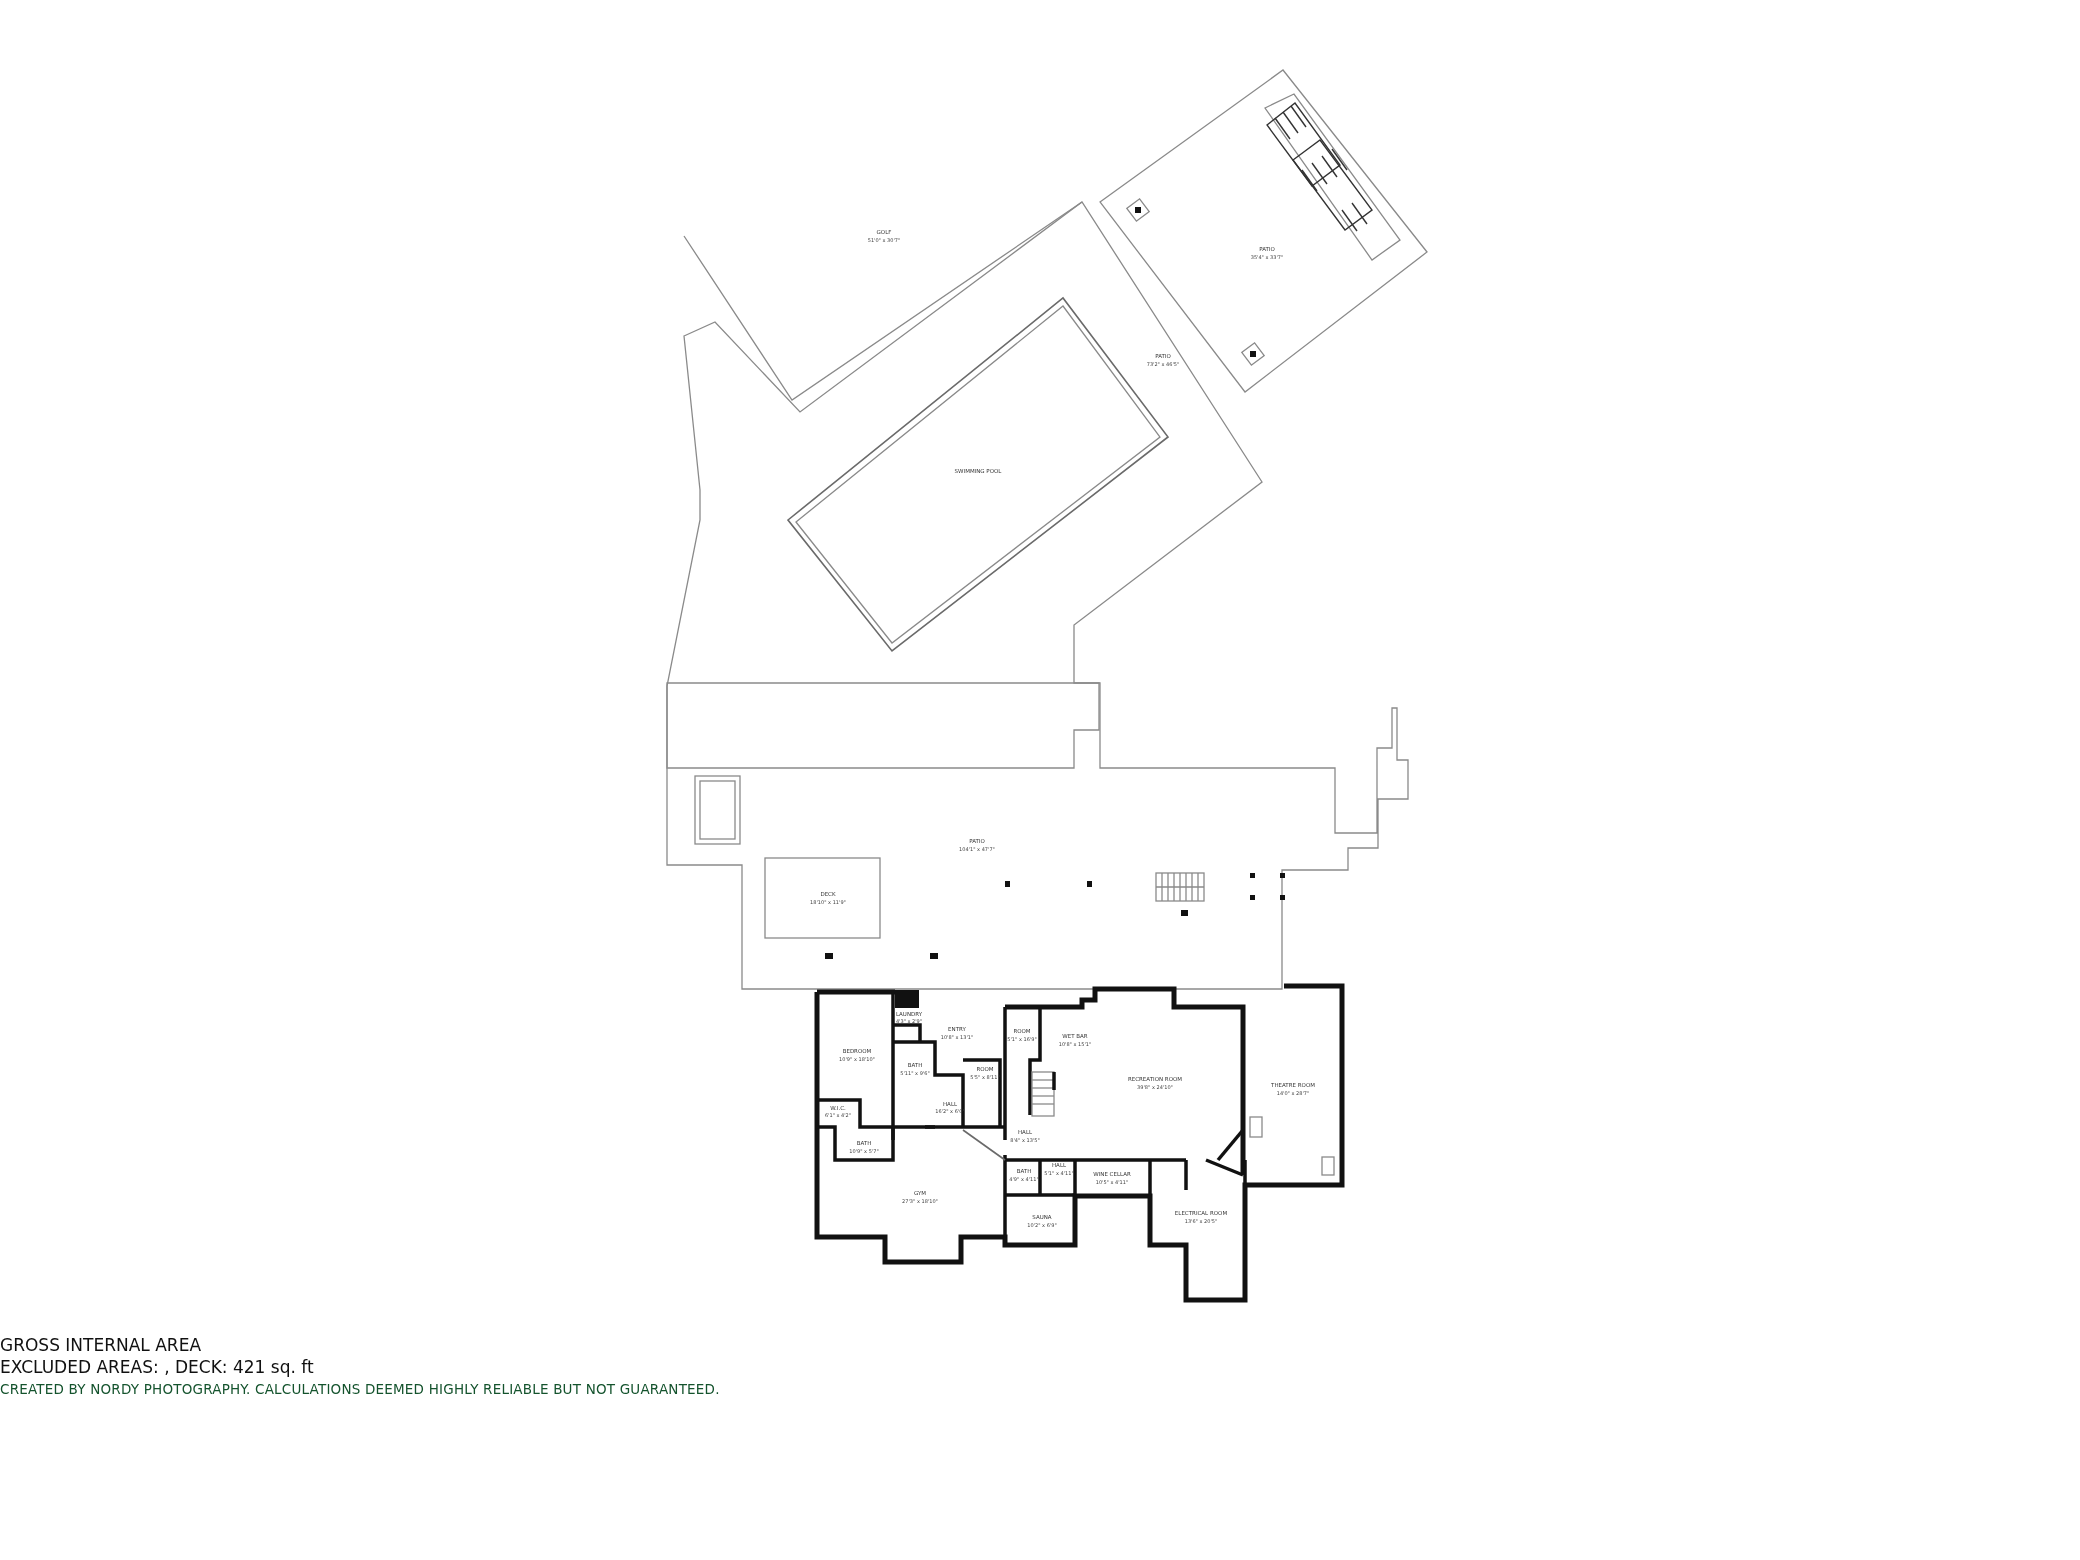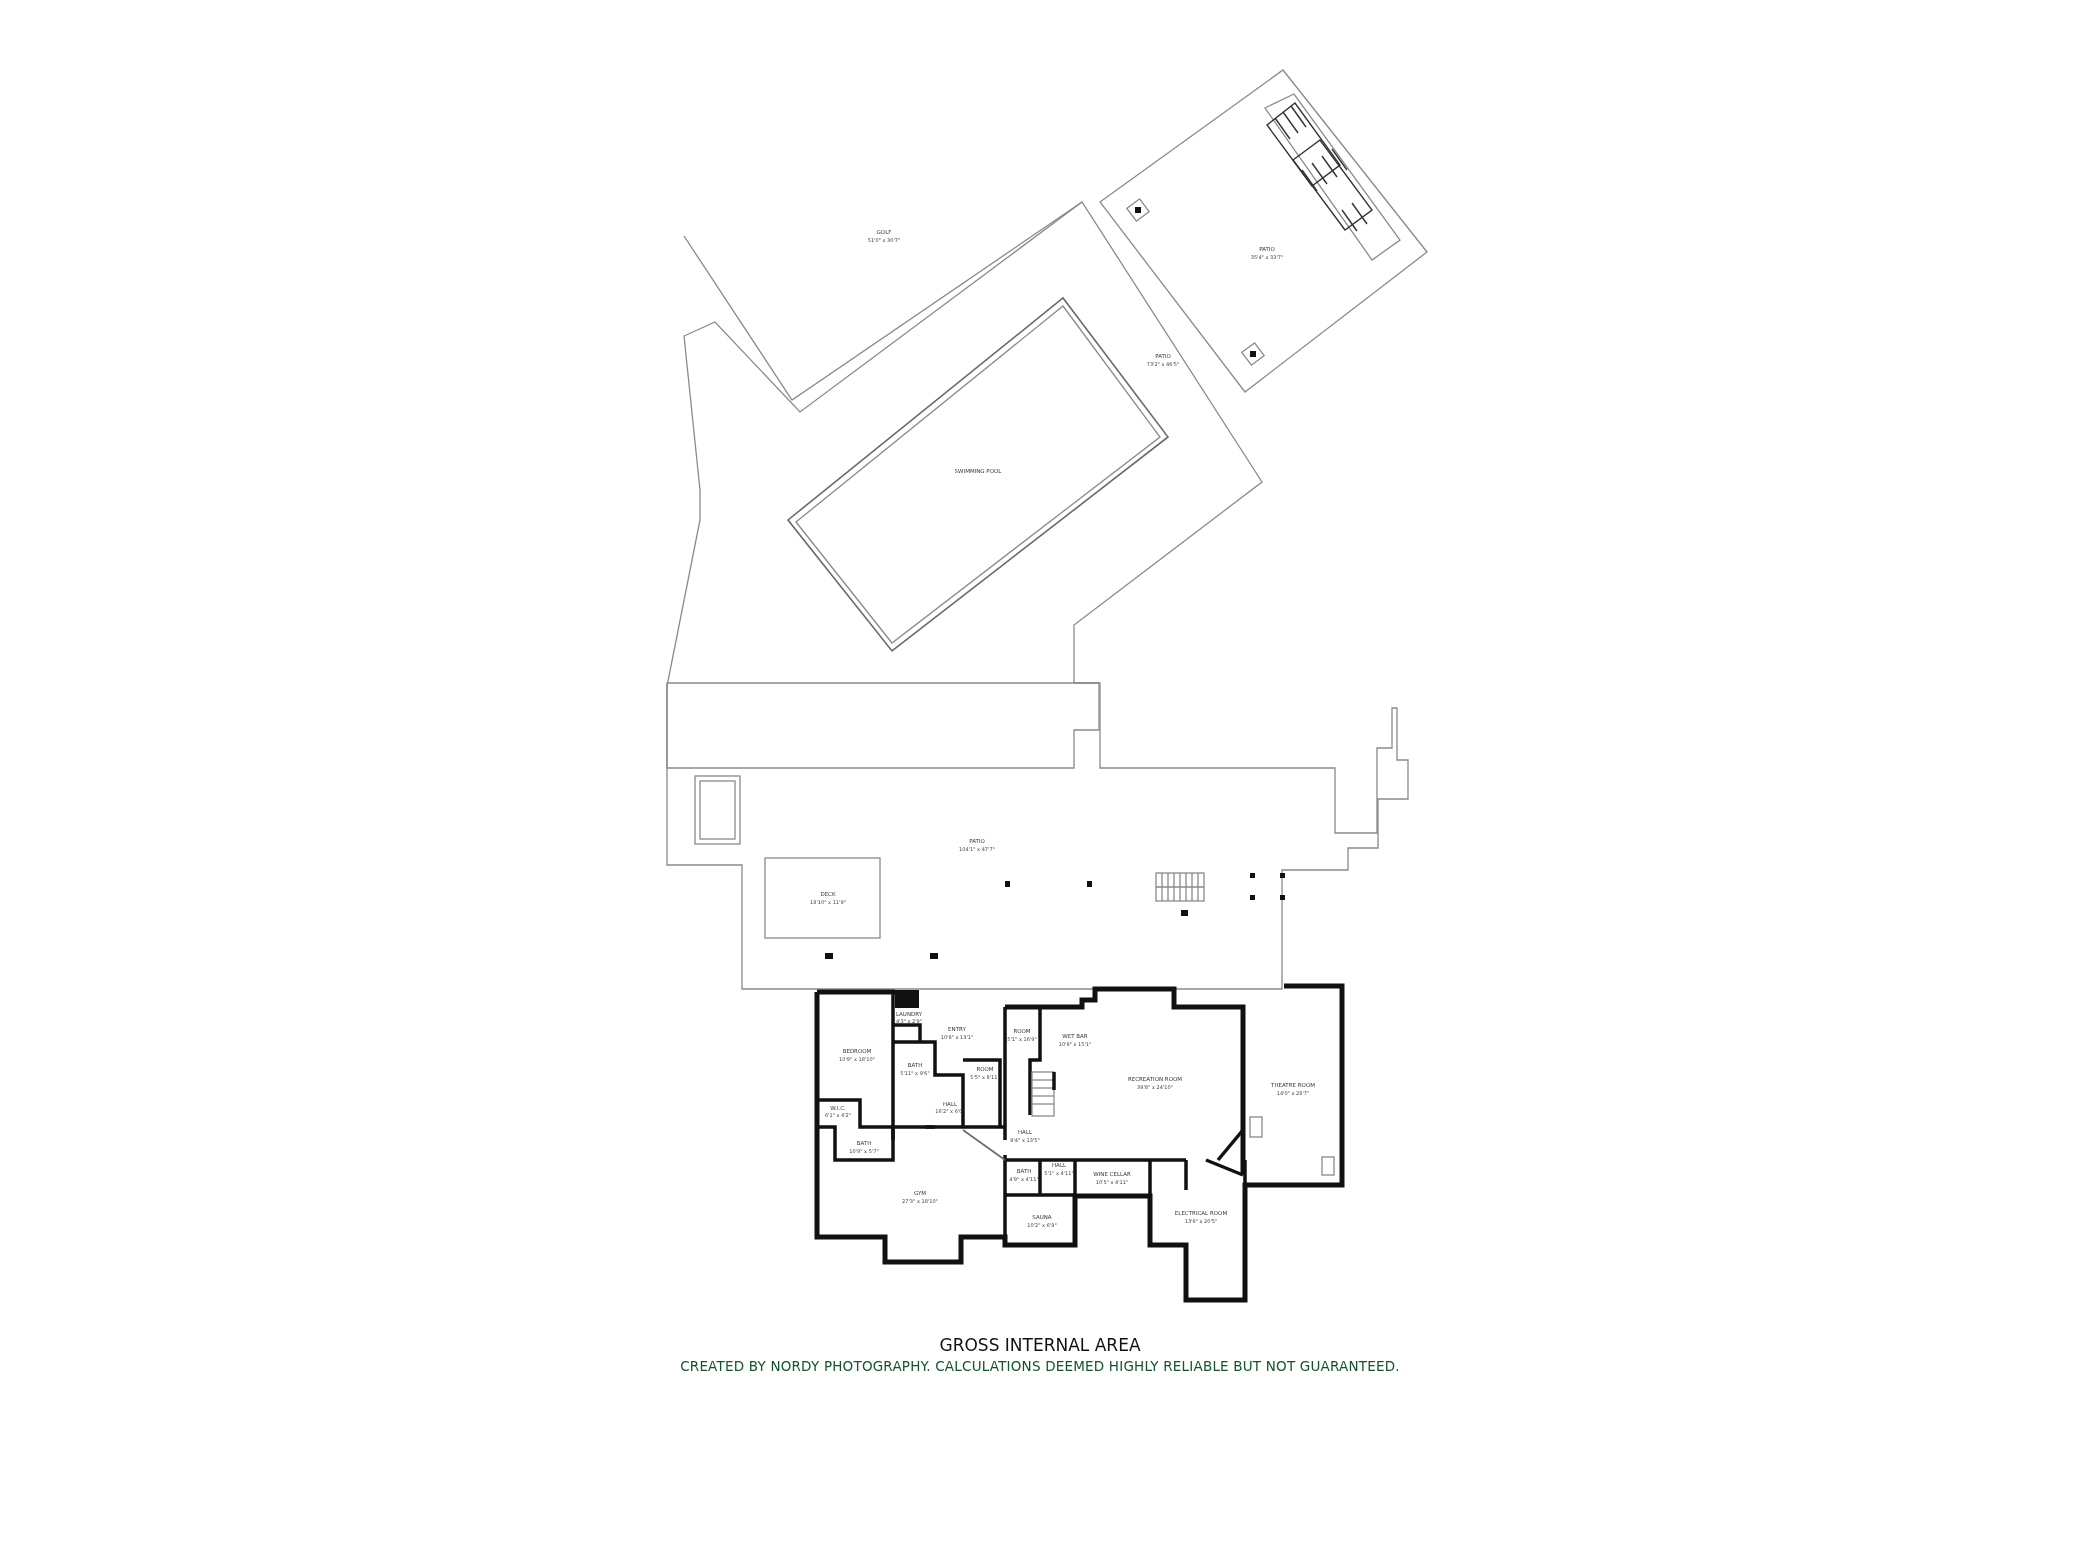--- a/index.html
+++ b/index.html
@@ -6,21 +6,21 @@
     body { width: 2080px; height: 1560px; position: relative; overflow: hidden; font-family: "DejaVu Sans", sans-serif; }
     #plan { position: absolute; left: 0; top: 0; width: 2080px; height: 1560px; }
     .thin { fill: none; stroke: #8a8a8a; stroke-width: 1.3; }
     .thin2 { fill: none; stroke: #6a6a6a; stroke-width: 1.6; }
     .wall { fill: none; stroke: #111; stroke-width: 5; stroke-linejoin: miter; }
     .iwall { fill: none; stroke: #111; stroke-width: 3.5; }
     .hatch { fill: none; stroke: #333; stroke-width: 1.4; }
     .post { fill: #111; }
     .room-label { font-family: "DejaVu Sans", sans-serif; font-size: 5.5px; fill: #333; text-anchor: middle; }
     .room-dim { font-family: "DejaVu Sans", sans-serif; font-size: 5px; fill: #444; text-anchor: middle; }
-    .summary { position: absolute; left: 0; width: 2080px; text-align: center; }
+    .summary { position: absolute; left: 0; width: 2080px; }
     .summary .line { font-family: "DejaVu Sans", sans-serif; font-size: 17px; color: #111; height: 22.3px; line-height: 22.3px; }
     .summary .credit { font-family: "DejaVu Sans", sans-serif; font-size: 13.5px; color: #14532d; height: 20px; line-height: 20px; letter-spacing: 0.2px; }
   </style>
 </head>
 <body>
 
 <svg id="plan" viewBox="0 0 2080 1560" xmlns="http://www.w3.org/2000/svg">
 
   <g>
 
@@ -199,14 +199,15 @@
     <text class="room-label" x="1042" y="1219">SAUNA</text>
     <text class="room-dim" x="1042" y="1227">10'2" x 6'9"</text>
 
     <text class="room-label" x="1201" y="1215">ELECTRICAL ROOM</text>
     <text class="room-dim" x="1201" y="1223">13'6" x 20'5"</text>
   </g>
 </svg>
 
 <div class="summary" style="top:1334px;">
   <div class="line">GROSS INTERNAL AREA</div>
+  <div class="line">EXCLUDED AREAS: , DECK: 421 sq. ft</div>
   <div class="credit">CREATED BY NORDY PHOTOGRAPHY. CALCULATIONS DEEMED HIGHLY RELIABLE BUT NOT GUARANTEED.</div>
 </div>
 
 </body></html>

